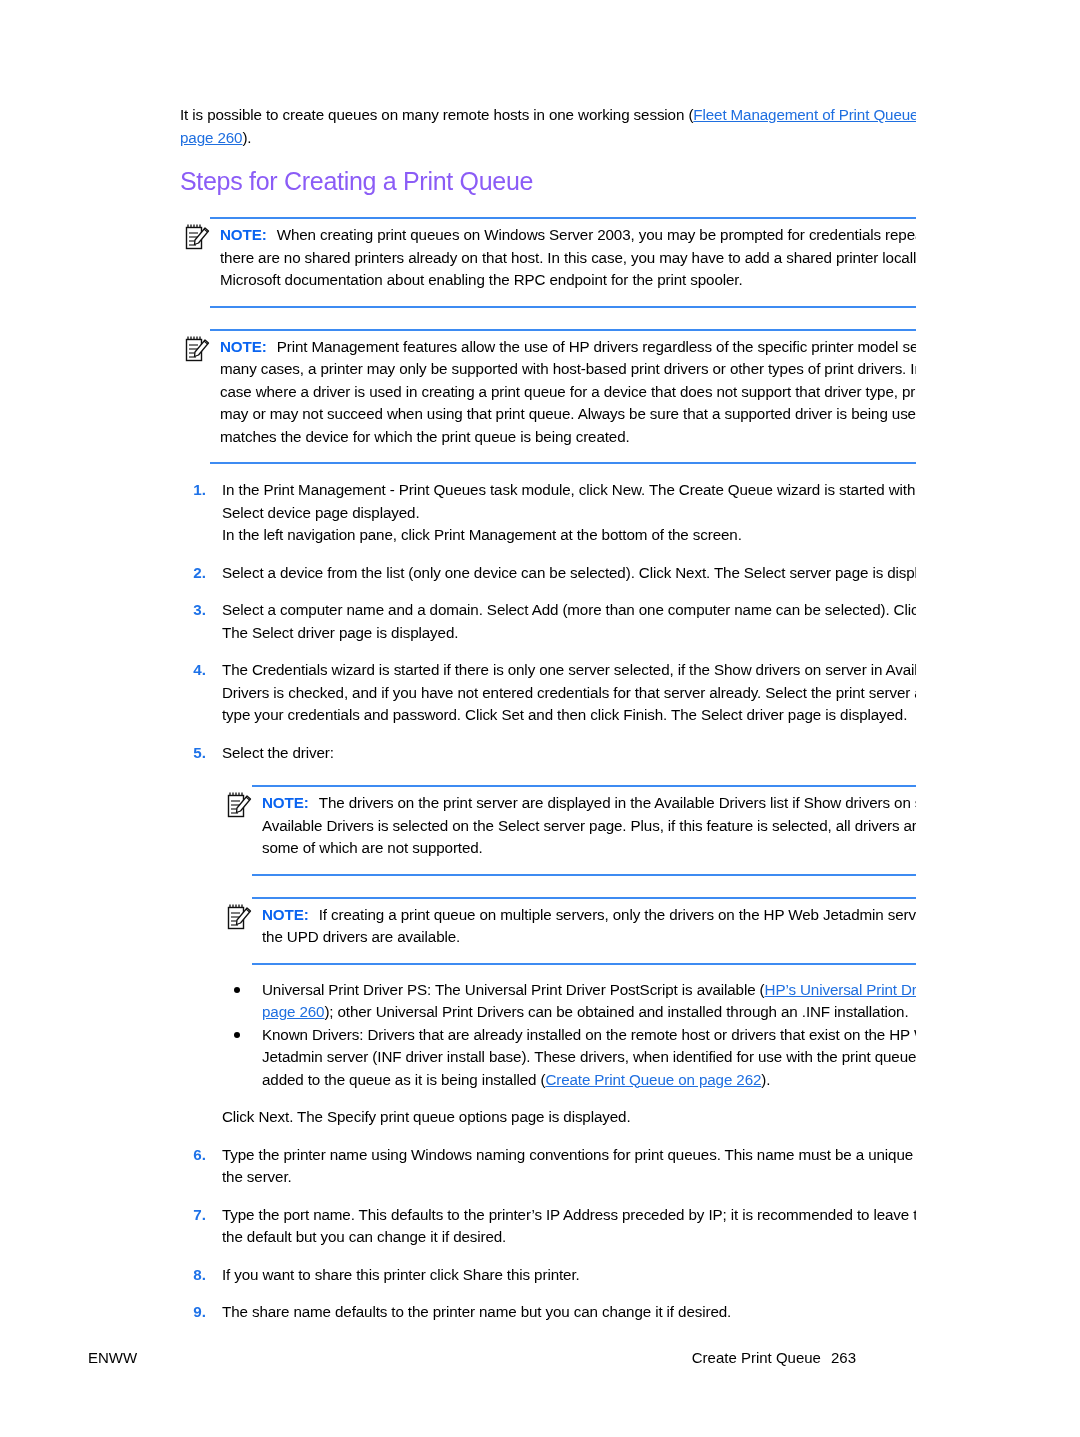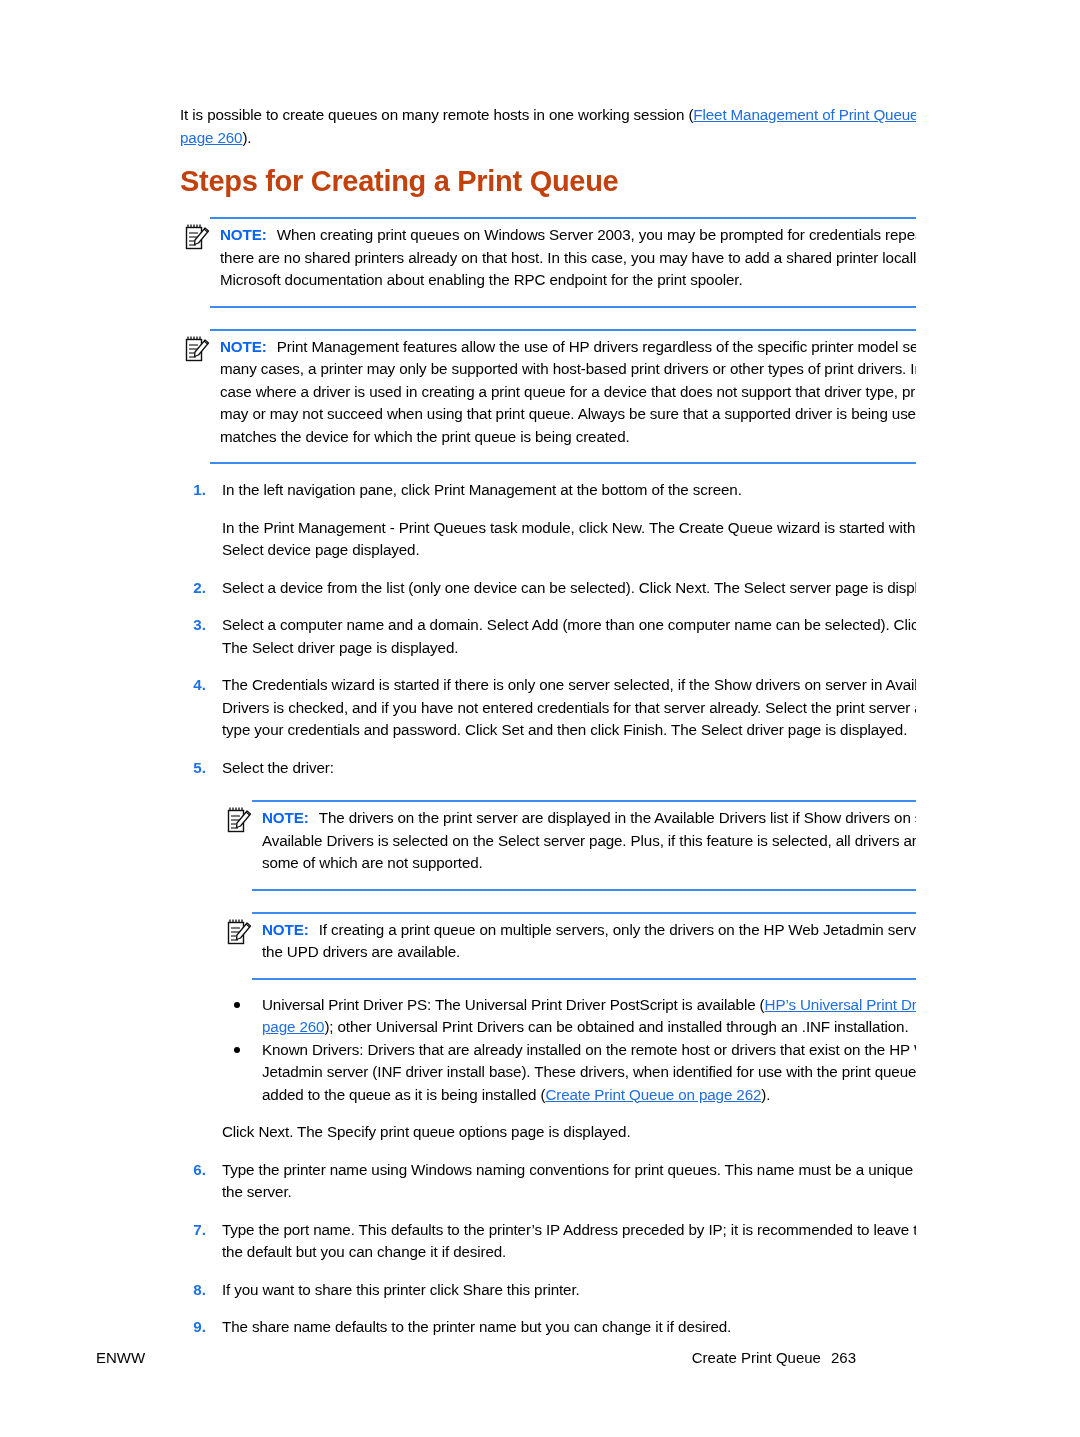--- a/index.html
+++ b/index.html
@@ -42,24 +42,24 @@
     text-decoration: underline;
     cursor: pointer;
   }
   
   .intro {
     margin-bottom: 14px;
   }
   
   h1.section-title {
     font-family: "Liberation Sans", sans-serif;
-    font-size: 29px;
+    font-size: 25px;
     line-height: 30px;
-    font-weight: bold;
-    color: #c2410c;
+    font-weight: normal;
+    color: #8b5cf6;
     letter-spacing: -0.3px;
     margin: 17px 0 0 0;
   }
   
   .note {
     position: relative;
     margin-top: 21px;
     margin-bottom: 14px;
     padding-top: 7px;
     padding-bottom: 16px;
@@ -136,21 +136,21 @@
     top: 8px;
     width: 6px;
     height: 6px;
     background: #000;
     border-radius: 50%;
   }
 
   
   .footer {
     position: absolute;
-    left: 96px;
+    left: 88px;
     right: 60px;
     top: 1348px;
     font-size: 15px;
     line-height: 20px;
     display: flex;
     justify-content: space-between;
     align-items: baseline;
     color: #000;
   }
   .footer-right {
@@ -202,22 +202,22 @@
           <path d="M20 6 L23.5 9" stroke="#111111" stroke-width="1.1"></path>
         </svg>
       </span>
       <div class="note-body"><span class="note-label">NOTE:</span><span class="note-gap"></span><b>Print Management</b><span> features allow the use of HP drivers regardless of the specific printer model selected. In many cases, a printer may only be supported with host-based print drivers or other types of print drivers. In the case where a driver is used in creating a print queue for a device that does not support that driver type, printing may or may not succeed when using that print queue. Always be sure that a supported driver is being used and matches the device for which the print queue is being created.</span></div>
     </div>
 
     <ol class="steps">
 
       <li>
         <span class="num">1.</span>
+        <p class="body-text sub-para"><span>In the </span><b>Print Management - Print Queues</b><span> task module, click </span><b>New</b><span>. The </span><b>Create Queue</b><span> wizard is started with the </span><b>Select device</b><span> page displayed.</span></p>
         <p class="body-text"><span>In the left navigation pane, click </span><b>Print Management</b><span> at the bottom of the screen.</span></p>
-        <p class="body-text sub-para"><span>In the </span><b>Print Management - Print Queues</b><span> task module, click </span><b>New</b><span>. The </span><b>Create Queue</b><span> wizard is started with the </span><b>Select device</b><span> page displayed.</span></p>
       </li>
 
       <li>
         <span class="num">2.</span>
         <p class="body-text"><span>Select a device from the list (only one device can be selected). Click </span><b>Next</b><span>. The </span><b>Select server</b><span> page is displayed.</span></p>
       </li>
 
       <li>
         <span class="num">3.</span>
         <p class="body-text"><span>Select a computer name and a domain. Select </span><b>Add</b><span> (more than one computer name can be selected). Click </span><b>Next</b><span>. The </span><b>Select driver</b><span> page is displayed.</span></p>

